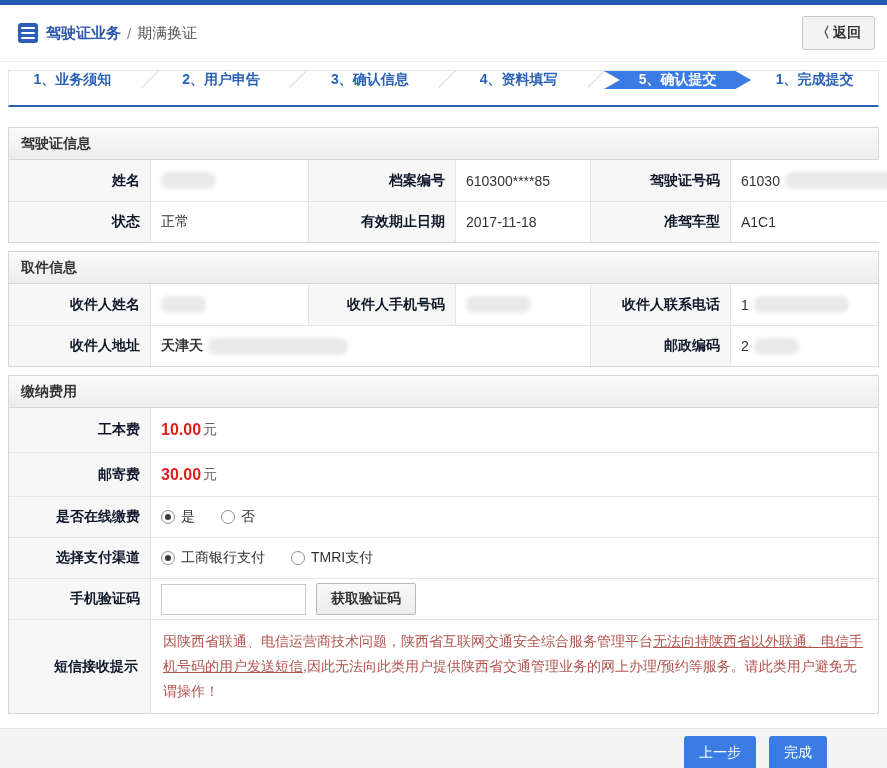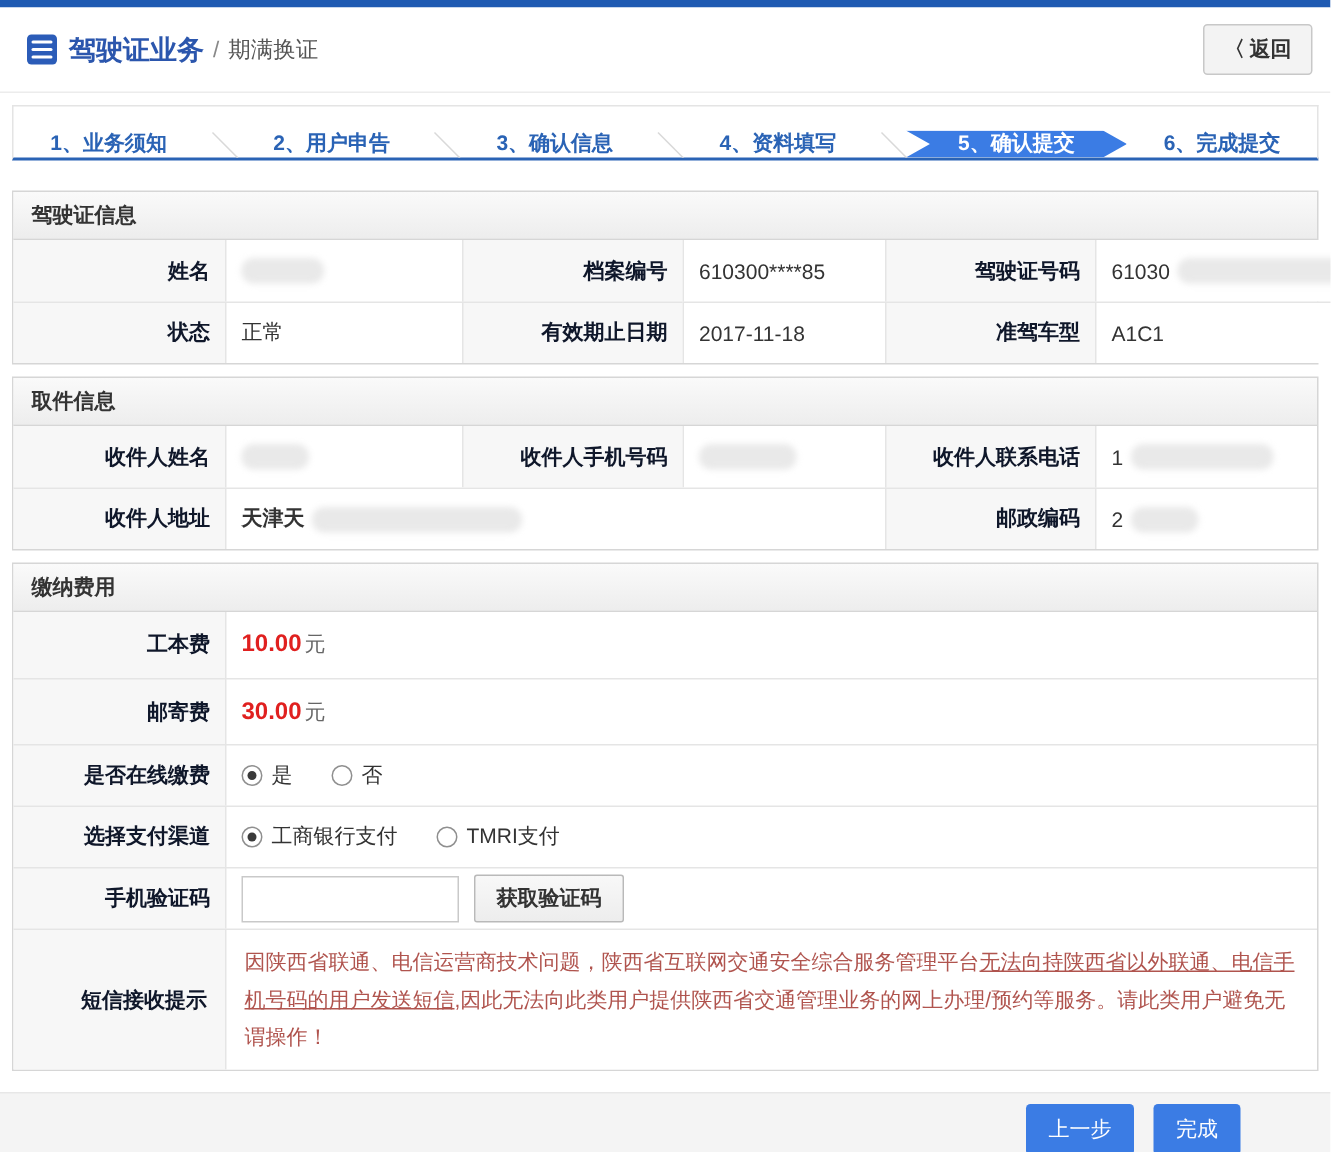--- a/index.html
+++ b/index.html
@@ -13,31 +13,31 @@
   .header {
     height: 57px; display: flex; align-items: center;
     padding: 0 12px 0 18px; border-bottom: 1px solid #ececec; background: #fff;
   }
   .menu-icon {
     width: 20px; height: 20px; background: #2b5cb8; border-radius: 3px;
     display: flex; flex-direction: column; justify-content: center; gap: 3px;
     padding: 0 3px; margin-right: 8px;
   }
   .menu-icon i { display: block; height: 2px; background: #fff; border-radius: 1px; }
-  .header-title { font-size: 18px; font-weight: bold; color: #2b56ad; }
+  .header-title { font-size: 15px; font-weight: bold; color: #2b56ad; }
   .header-sep { font-size: 15px; color: #888; margin: 0 6px; }
   .header-sub { font-size: 15px; color: #555; }
   .back-btn {
     margin-left: auto; background: #f3f3f3; border: 1px solid #c8c8c8;
     border-radius: 3px; padding: 7px 13px; font-size: 14px; font-weight: bold;
     color: #333; cursor: pointer; display: flex; align-items: center; gap: 3px;
   }
   
   .steps {
-    margin: 8px 8px 0; height: 37px; display: flex; align-items: flex-end;
+    margin: 8px 8px 0; height: 37px; display: flex; align-items: flex-start;
     border: 1px solid #e4e4e4; border-bottom: 2px solid #2a63b5;
     background: #fff; overflow: hidden;
   }
   .step {
     width: 129px; display: flex; align-items: center; justify-content: center;
     font-size: 14px; font-weight: bold; color: #2a63b5; white-space: nowrap;
   }
   .sep { width: 22px; position: relative; flex: none; }
   .sep::before {
     content: ""; position: absolute; left: -6px; top: 50%;
@@ -143,21 +143,21 @@
 <div class="steps">
   <div class="step">1、业务须知</div>
   <div class="sep"></div>
   <div class="step">2、用户申告</div>
   <div class="sep"></div>
   <div class="step">3、确认信息</div>
   <div class="sep"></div>
   <div class="step">4、资料填写</div>
   <div class="sep"></div>
   <div class="step active">5、确认提交</div>
-  <div class="step">6、完成提交</div>
+  <div class="step">1、完成提交</div>
   <div class="steps-tail"></div>
 </div>
 
 <div class="box first">
   <div class="box-title">驾驶证信息</div>
   <div class="grid6">
     <div class="cell lab c1 r1">姓名</div>
     <div class="cell val r1">
         <span class="blur-blob w55"></span>
       </div>

